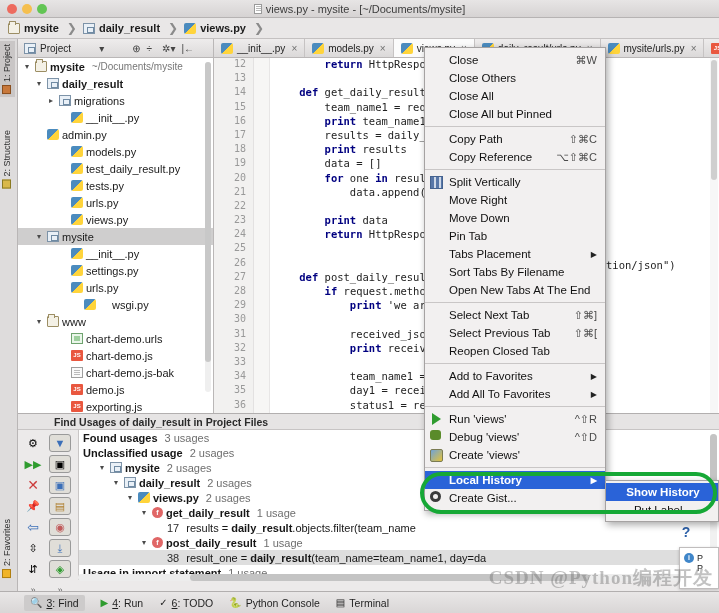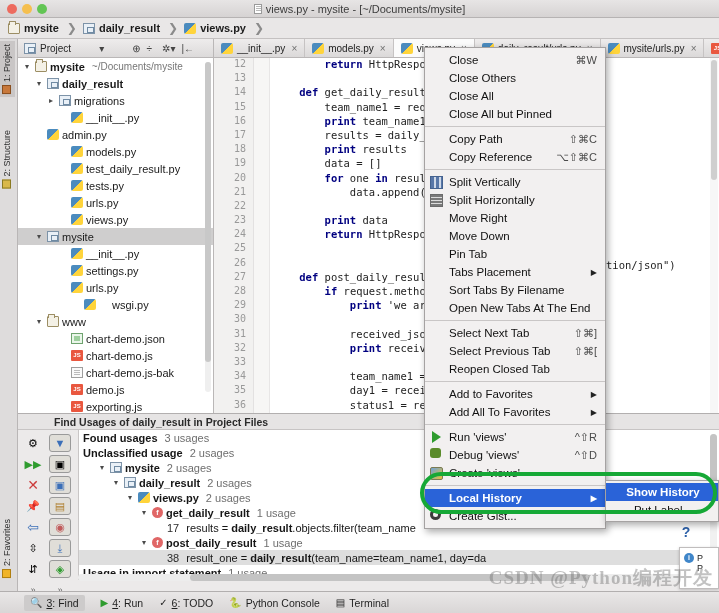--- a/index.html
+++ b/index.html
@@ -418,21 +418,21 @@
           <span class="tname">wsgi.py</span>
         </div>
         <div class="trow" style="padding-left: 16px;">
           <span class="tw">▾</span>
           <span class="ic ic-folder"></span>
           <span class="tname">www</span>
         </div>
         <div class="trow" style="padding-left: 40px;">
           <span class="tw"></span>
           <span class="ic ic-html"></span>
-          <span class="tname">chart-demo.json</span>
+          <span class="tname">chart-demo.urls</span>
         </div>
         <div class="trow" style="padding-left: 40px;">
           <span class="tw"></span>
           <span class="ic ic-js">JS</span>
           <span class="tname">chart-demo.js</span>
         </div>
         <div class="trow" style="padding-left: 40px;">
           <span class="tw"></span>
           <span class="ic ic-file"></span>
           <span class="tname">chart-demo.js-bak</span>
@@ -591,24 +591,20 @@
         <span class="acc">⇧⌘C</span>
       </div>
       <div class="mi">
         <span>Copy Reference</span>
         <span class="acc">⌥⇧⌘C</span>
       </div>
       <div class="msep"></div>
       <div class="mi">
         <span class="mico ic-splitv"></span>
         <span>Split Vertically</span>
-      </div>
-      <div class="mi">
-        <span class="mico ic-splith"></span>
-        <span>Split Horizontally</span>
       </div>
       <div class="mi">
         <span>Move Right</span>
       </div>
       <div class="mi">
         <span>Move Down</span>
       </div>
       <div class="mi">
         <span>Pin Tab</span>
       </div>

